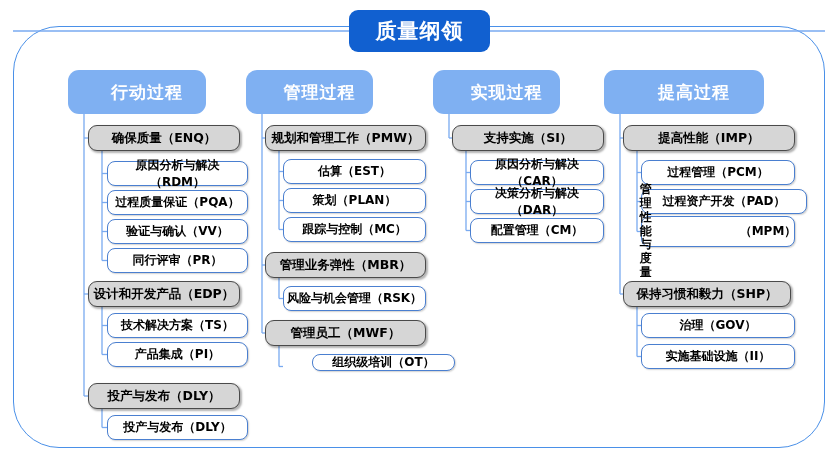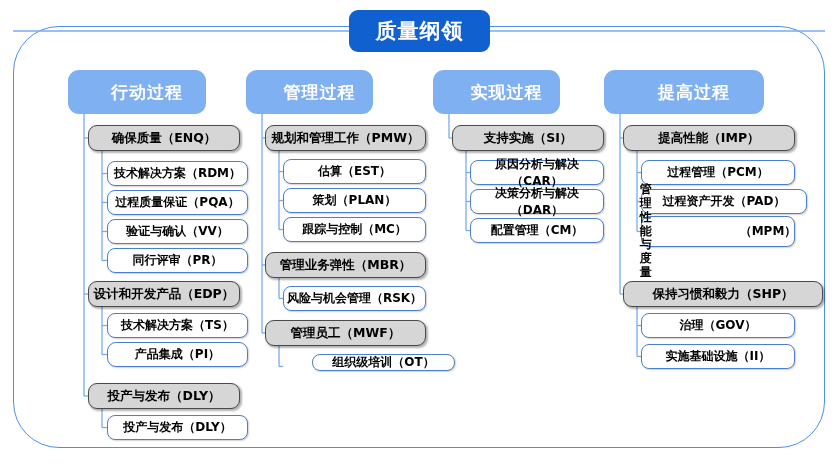--- a/index.html
+++ b/index.html
@@ -117,21 +117,21 @@
 
   <div class="col-head" style="left:68px;top:70px;width:118px;">行动过程</div>
   <div class="col-head" style="left:246px;top:70px;width:107px;">管理过程</div>
   <div class="col-head" style="left:604px;top:70px;width:140px;">提高过程</div>
   <div class="col-head" style="left:433px;top:70px;width:107px;">实现过程</div>
 
   <div class="root-title">质量纲领</div>
 
   <div id="nodes">
       <div class="node parent" style="left: 88px; top: 125px; width: 152px; height: 26px;">确保质量（ENQ）</div>
-      <div class="node child" style="left: 107px; top: 161px; width: 141px; height: 25px;">技术解决方案（RDM）</div>
+      <div class="node child" style="left: 107px; top: 161px; width: 141px; height: 25px;">原因分析与解决（RDM）</div>
       <div class="node child" style="left: 107px; top: 190px; width: 141px; height: 25px;">过程质量保证（PQA）</div>
       <div class="node child" style="left: 107px; top: 219px; width: 141px; height: 25px;">验证与确认（VV）</div>
       <div class="node child" style="left: 107px; top: 248px; width: 141px; height: 25px;">同行评审（PR）</div>
       <div class="node parent" style="left: 88px; top: 281px; width: 152px; height: 26px;">设计和开发产品（EDP）</div>
       <div class="node child" style="left: 107px; top: 313px; width: 141px; height: 25px;">技术解决方案（TS）</div>
       <div class="node child" style="left: 107px; top: 342px; width: 141px; height: 25px; border-radius: 9px;">产品集成（PI）</div>
       <div class="node parent" style="left: 88px; top: 383px; width: 152px; height: 26px;">投产与发布（DLY）</div>
       <div class="node child" style="left: 107px; top: 415px; width: 141px; height: 25px;">投产与发布（DLY）</div>
       <div class="node parent" style="left: 265px; top: 125px; width: 161px; height: 26px;">规划和管理工作（PMW）</div>
       <div class="node child" style="left: 283px; top: 159px; width: 143px; height: 25px;">估算（EST）</div>
@@ -146,18 +146,18 @@
       <div class="node child" style="left: 470px; top: 189px; width: 134px; height: 25px;">决策分析与解决（DAR）</div>
       <div class="node child" style="left: 470px; top: 218px; width: 134px; height: 25px;">配置管理（CM）</div>
       <div class="node parent" style="left: 623px; top: 125px; width: 172px; height: 26px;">提高性能（IMP）</div>
       <div class="node child" style="left: 641px; top: 160px; width: 154px; height: 25px;">过程管理（PCM）</div>
       <div class="node child" style="left: 641px; top: 189px; width: 166px; height: 25px; border-radius: 8px;">过程资产开发（PAD）</div>
       <div class="node child two-line" style="left: 641px; top: 216px; width: 154px; height: 31px;">
         <span>管理性能与度量</span>
         <br>
         <span>（MPM）</span>
       </div>
-      <div class="node parent" style="left: 623px; top: 281px; width: 200px; height: 26px;">保持习惯和毅力（SHP）</div>
+      <div class="node parent" style="left: 623px; top: 281px; width: 168px; height: 26px;">保持习惯和毅力（SHP）</div>
       <div class="node child" style="left: 641px; top: 313px; width: 154px; height: 25px;">治理（GOV）</div>
       <div class="node child" style="left: 641px; top: 344px; width: 154px; height: 25px;">实施基础设施（II）</div>
     </div>
 
 </div>
 
 </body></html>

